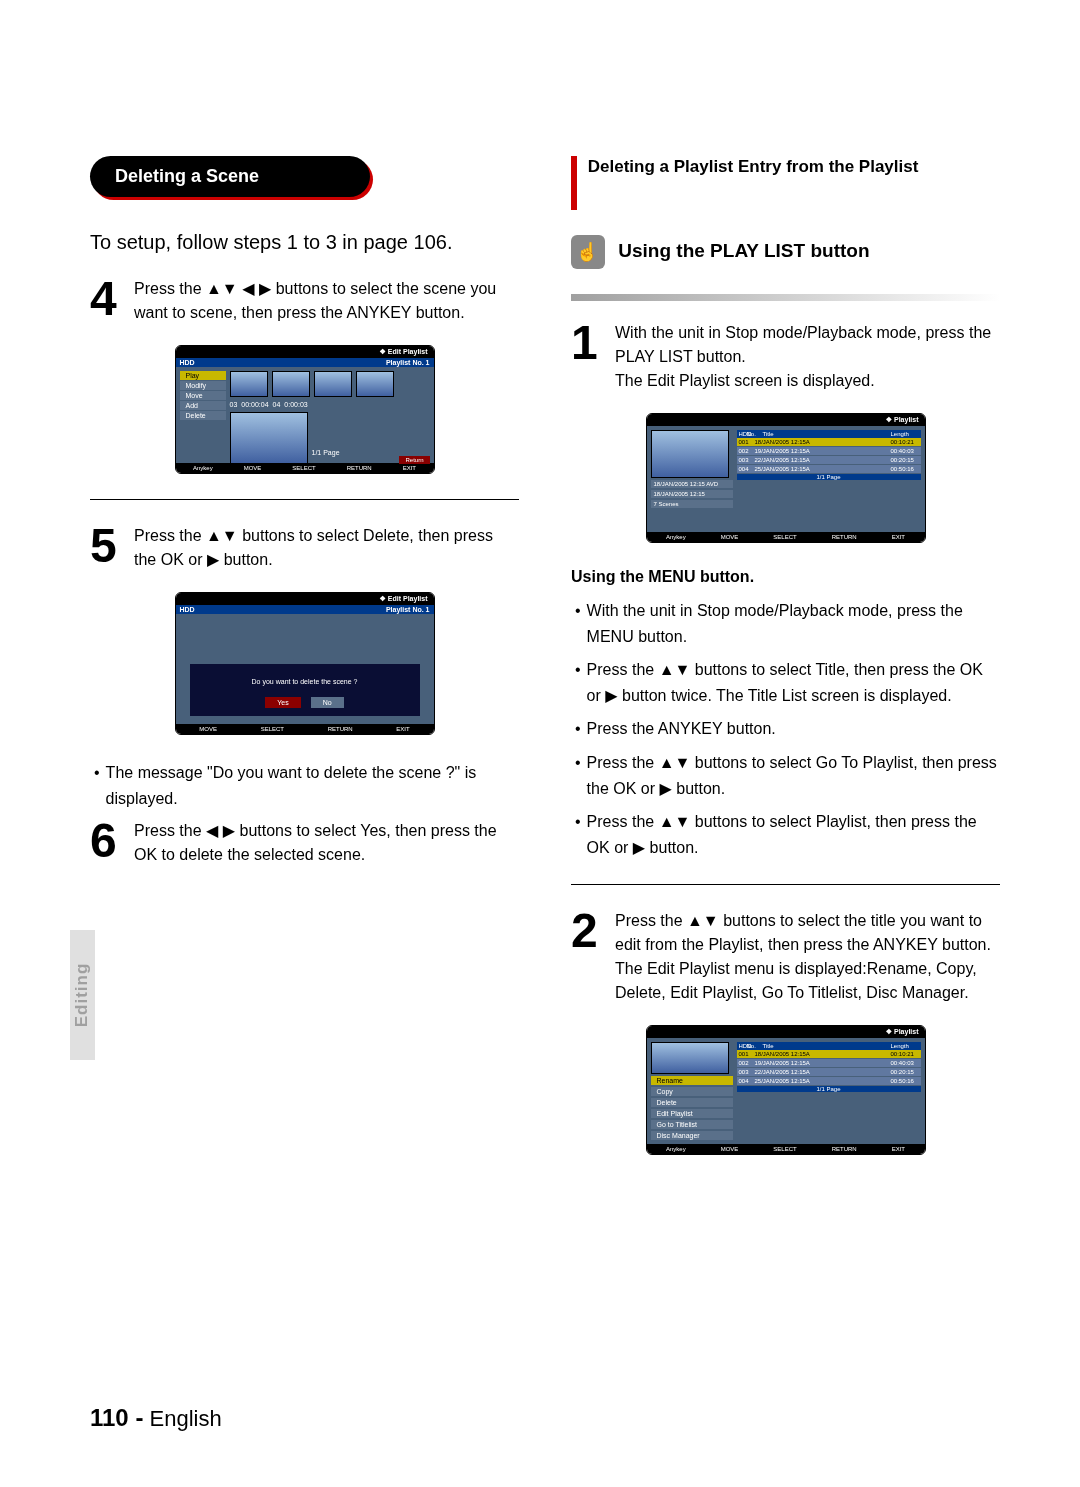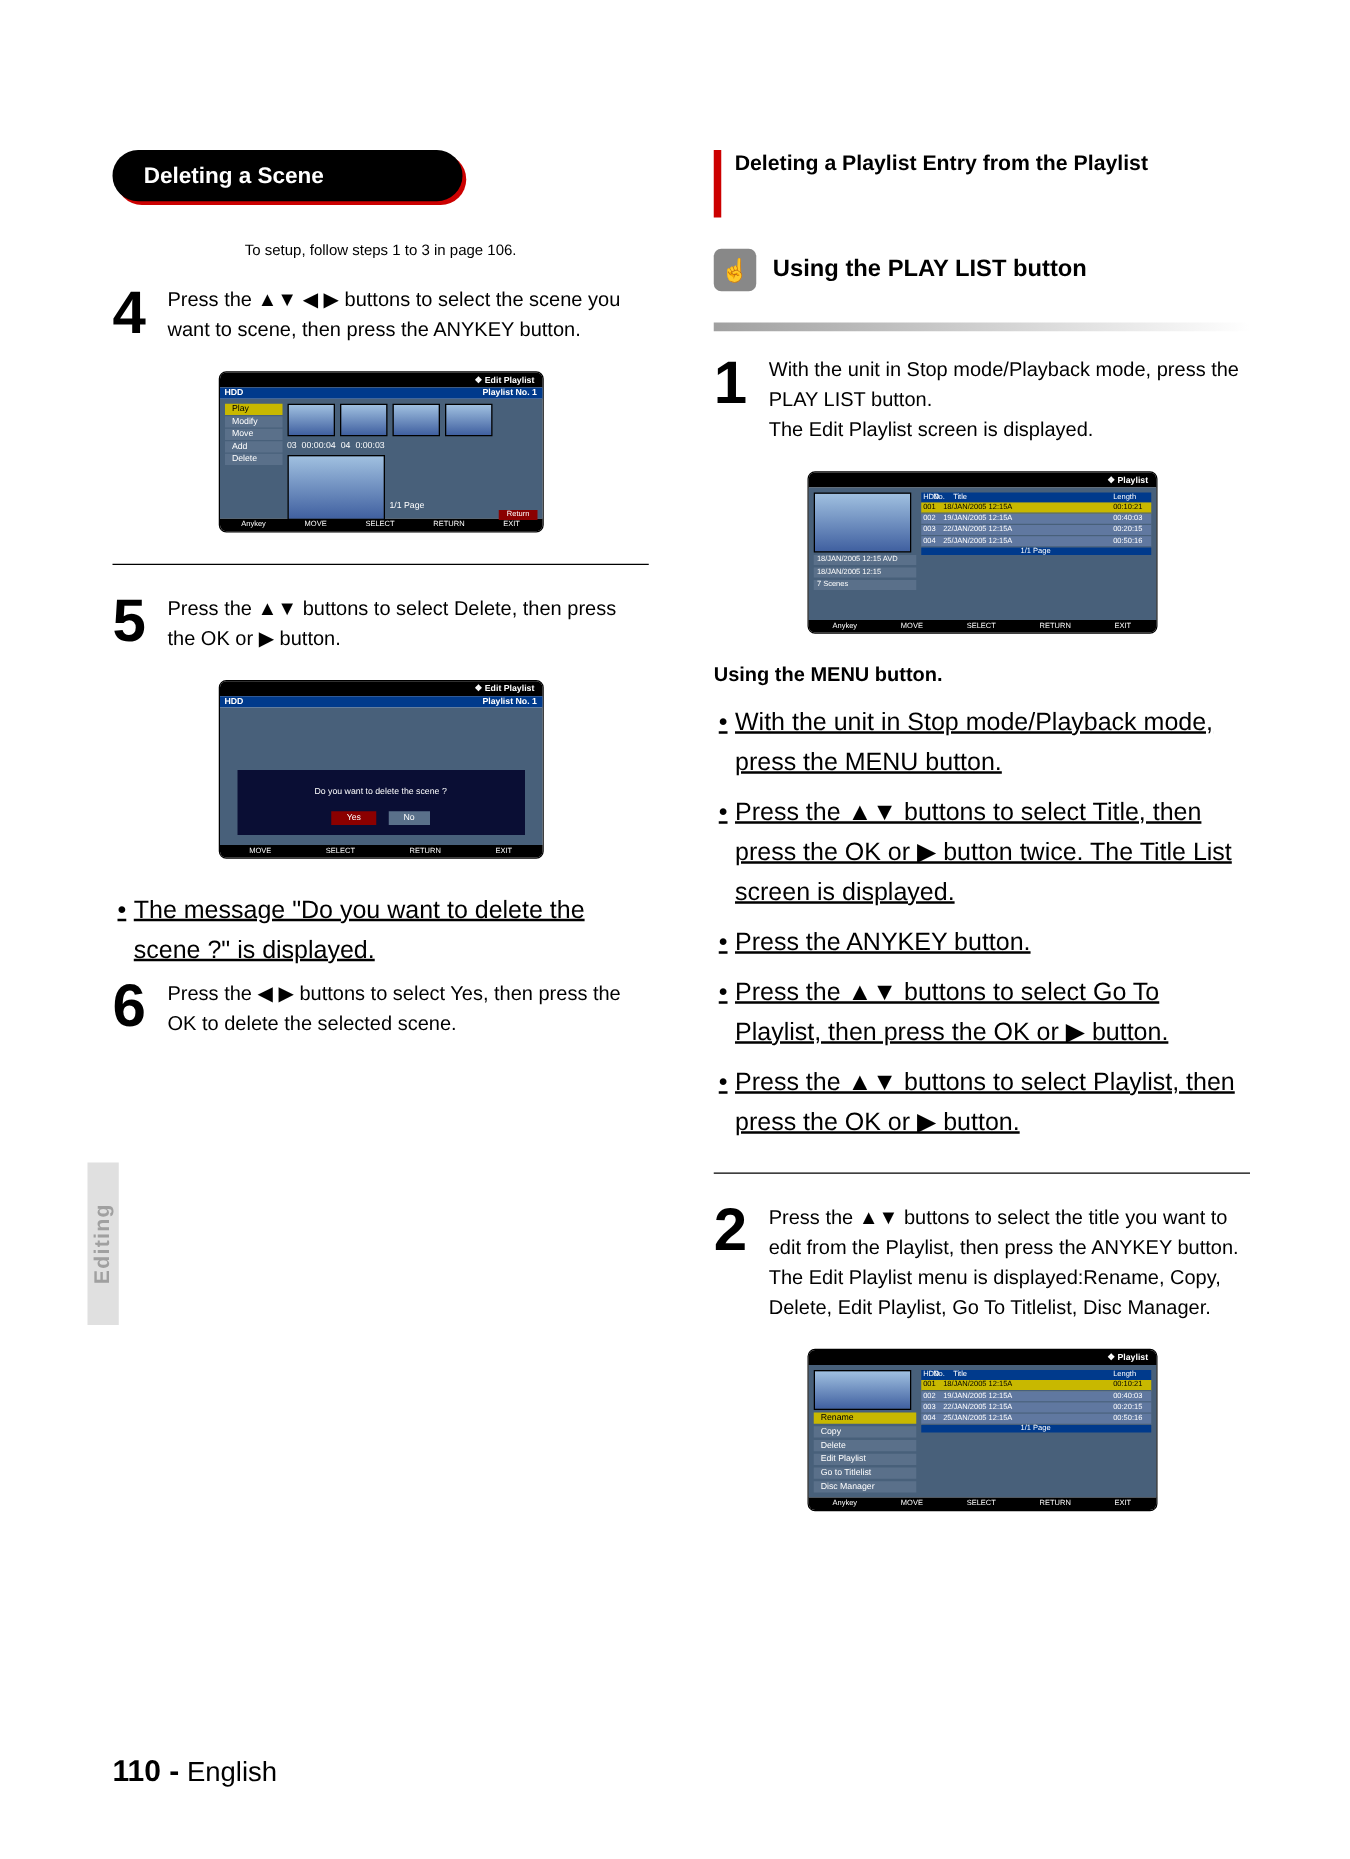--- a/index.html
+++ b/index.html
@@ -12,20 +12,21 @@
   .page {
     width: 1080px;
     height: 1487px;
     margin: 0 auto;
     position: relative;
     padding: 120px 80px 60px 90px;
   }
   .columns {
     display: flex;
     gap: 52px;
+    margin-top: 36px;
   }
   .col {
     flex: 1;
     min-width: 0;
   }
   .sidebar-tab {
     position: absolute;
     left: 70px;
     top: 930px;
     width: 25px;
@@ -80,24 +81,23 @@
     border-radius: 6px;
     vertical-align: middle;
     margin-right: 8px;
     position: relative;
     color:#fff;
     text-align:center;
     font-size:18px;
     line-height:34px;
   }
   .para {
-    font-size: 12px;
+    font-size: 20px;
     line-height: 1.5;
     margin-bottom: 20px;
-    text-align: center;
   }
   .step {
     display: flex;
     gap: 12px;
     font-size: 16px;
     line-height: 1.5;
     margin-bottom: 20px;
   }
   .step-num {
     font-size: 48px;
@@ -181,21 +181,21 @@
   .ss-dbtn.gray { background:#5a708a; }
   .pl-table { flex:1; font-size:6px; color:#fff; }
   .pl-head { display:flex; background:#003a8c; }
   .pl-head span { padding:1px 2px; }
   .pl-row { display:flex; background:#6078a0; border-bottom:1px solid #48607a;}
   .pl-row.sel { background:#c8b800; color:#000; }
   .pl-row span { padding:1px 2px; white-space:nowrap; }
   .c-no{width:16px;} .c-tit{flex:1;} .c-len{width:32px;}
   .pl-left { display:flex; flex-direction:column; gap:2px; width:82px;}
   .pl-meta { background:#5a708a; color:#fff; padding:1px 3px; font-size:6px;}
-  .bullet-list { font-size:20px; line-height:1.6; padding-left:4px;text-decoration:underline;}
+  .bullet-list { font-size:16px; line-height:1.6; padding-left:4px;}
   .bullet-list .bi { display:flex; gap:6px; margin-bottom:8px;}
   .bullet-list .bi::before { content:"•"; }
   hr.sep { border:none; border-top:1px solid #000; margin:24px 0; }
   .grad-sep {
     height: 7px;
     background: linear-gradient(to right, #a0a0a0, #fff);
     margin: 8px 0 20px;
   }
   .page-footer {
     position:absolute;

